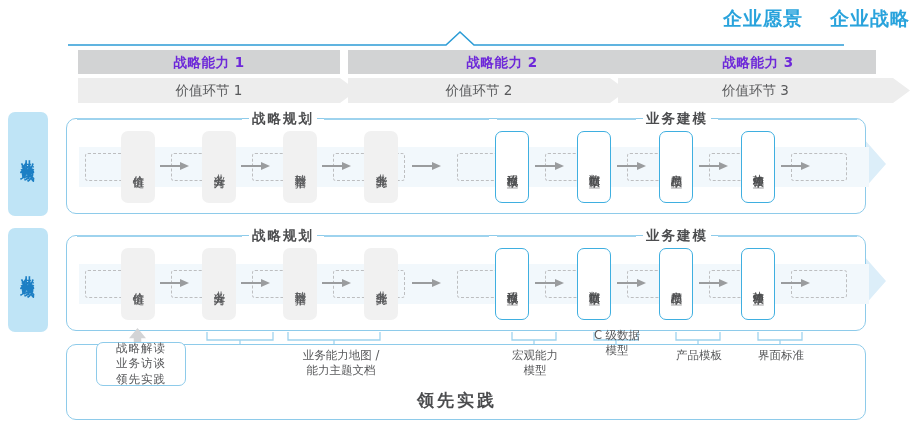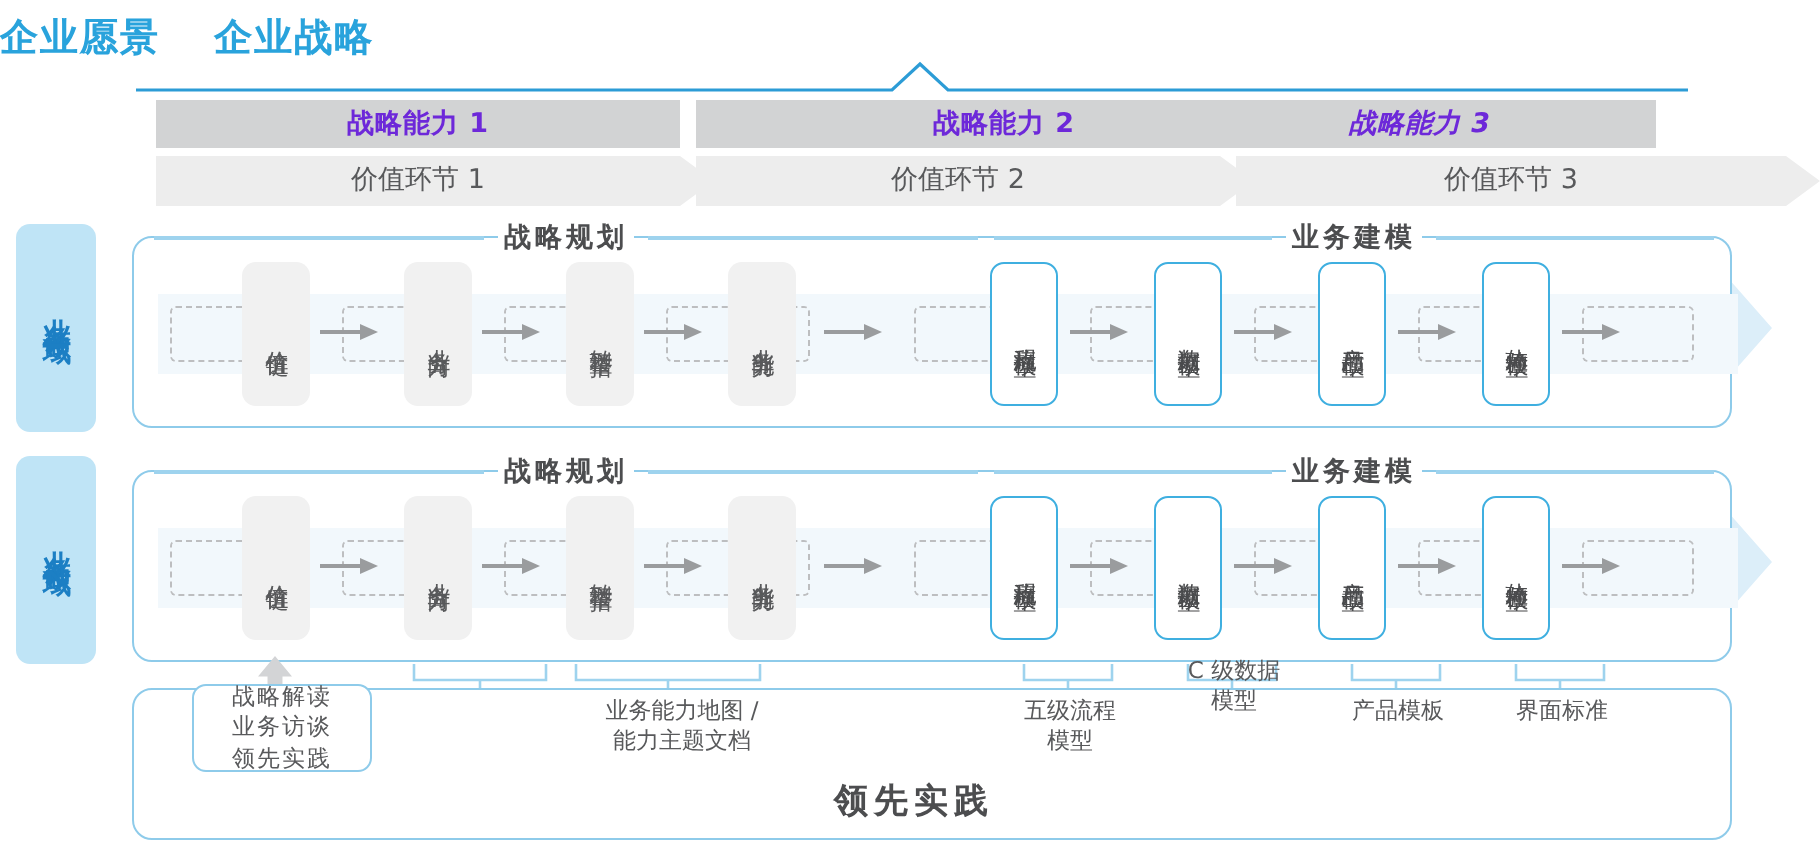--- a/index.html
+++ b/index.html
@@ -14,21 +14,21 @@
     overflow: hidden;
     position: relative;
   }
 
   
   #canvas { position: relative; width: 910px; height: 432px; }
 
   
   .top-titles {
     position: absolute; left: 0; top: 6px; width: 910px;
-    text-align: left;
+    text-align: right;
   }
   .top-title {
     display: inline-block;
     font-size: 19px; font-weight: bold; letter-spacing: 1px;
     color: #29A3DC;
     vertical-align: top;
   }
   .top-title + .top-title { margin-left: 22px; }
 
   
@@ -185,21 +185,21 @@
       <path d="M0,15 L378,15 L392,2 L406,15 L776,15" fill="none" stroke="#2C9CD6" stroke-width="1.6"></path>
     </svg>
   </div>
 
   <div class="cap-band" style="left:78px; width:262px;">
     <span>战略能力 1</span>
   </div>
   <div class="cap-band" style="left:348px; width:308px;">
     <span>战略能力 2</span>
   </div>
-  <div class="cap-band" style="left:592px; width:236px;font-style:italic;">
+  <div class="cap-band" style="left:640px; width:236px;">
     <span>战略能力 3</span>
   </div>
 
   <div class="vc-wrap">
     <div class="vc-seg" style="left:0px; width:262px;">
       <span>价值环节 1</span>
     </div>
     <div class="vc-notch filled" style="left:262px;"></div>
 
     <div class="vc-seg" style="left:270px; width:262px;">
@@ -412,20 +412,20 @@
   <div class="tool-box" style="top:344px; height:76px;">
     <div class="tool-title" style="left:350px; top:44px;">领先实践</div>
   </div>
 
   <div class="tool-tag" style="left:96px; top:342px; width:90px; height:44px;">战略解读
 业务访谈
 领先实践</div>
 
   <div class="tool-cap" style="left:286px; top:348px; width:110px;">业务能力地图 /
 能力主题文档</div>
-  <div class="tool-cap" style="left:490px; top:348px; width:90px;">五级流程
+  <div class="tool-cap" style="left:490px; top:348px; width:90px;">宏观能力
 模型</div>
   <div class="tool-cap" style="left:572px; top:328px; width:90px;">C 级数据
 模型</div>
   <div class="tool-cap" style="left:654px; top:348px; width:90px;">产品模板</div>
   <div class="tool-cap" style="left:736px; top:348px; width:90px;">界面标准</div>
 
 </div>
 
 </body></html>

